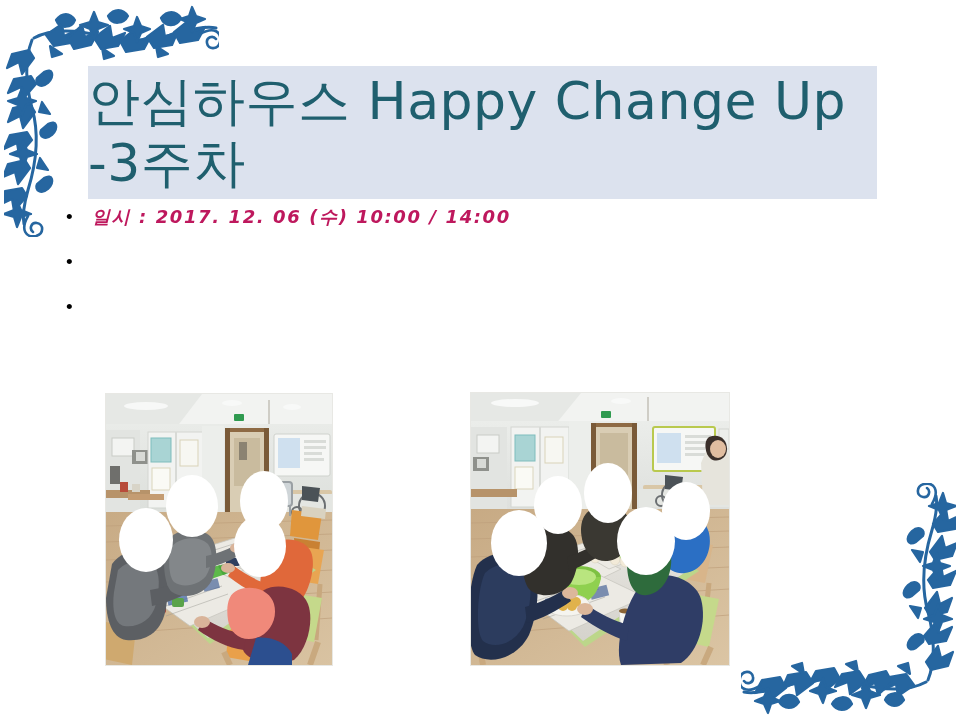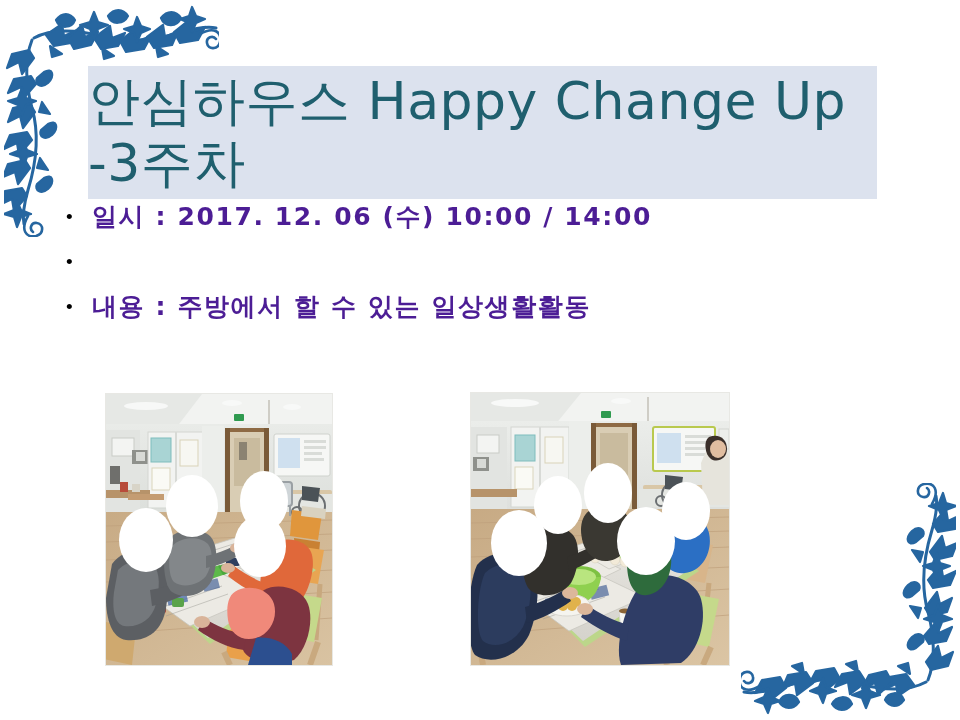--- a/index.html
+++ b/index.html
@@ -66,27 +66,28 @@
   .bullet-dot {
     width: 26px;
     flex: 0 0 26px;
     color: #000000;
     font-size: 19px;
     line-height: 34px;
     text-align: left;
     padding-left: 4px;
   }
   .bullet-text {
-    color: #4c1d95;
+    color: #be185d;
     font-family: "DejaVu Sans", sans-serif;
     font-weight: bold;
-    font-size: 25px;
+    font-size: 18px;
     line-height: 34px;
     letter-spacing: 1.6px;
     white-space: nowrap;
+    font-style: italic;
   }
 
   
   .photo {
     position: absolute;
     overflow: hidden;
     background: #cfd2cc;
     border: 1px solid #e8e8e4;
   }
   #photo-left  { left: 105px; top: 393px; width: 226px; height: 271px; }
@@ -198,21 +199,20 @@
   <div id="bullets">
     <div class="bullet-row">
       <span class="bullet-dot">•</span>
       <span class="bullet-text">일시 : 2017. 12. 06 (수) 10:00 / 14:00</span>
     </div>
     <div class="bullet-row">
       <span class="bullet-dot">•</span>
     </div>
     <div class="bullet-row">
       <span class="bullet-dot">•</span>
-      <span class="bullet-text">내용 : 주방에서 할 수 있는 일상생활활동</span>
     </div>
   </div>
 
   <div class="photo" id="photo-left">
     <svg viewBox="0 0 226 271" xmlns="http://www.w3.org/2000/svg">
       <defs>
         <linearGradient id="Lwall" x1="0" y1="0" x2="0" y2="1">
           <stop offset="0" stop-color="#e9ebe8"></stop>
             <stop offset="1" stop-color="#dcdfdb"></stop>
         </linearGradient>

